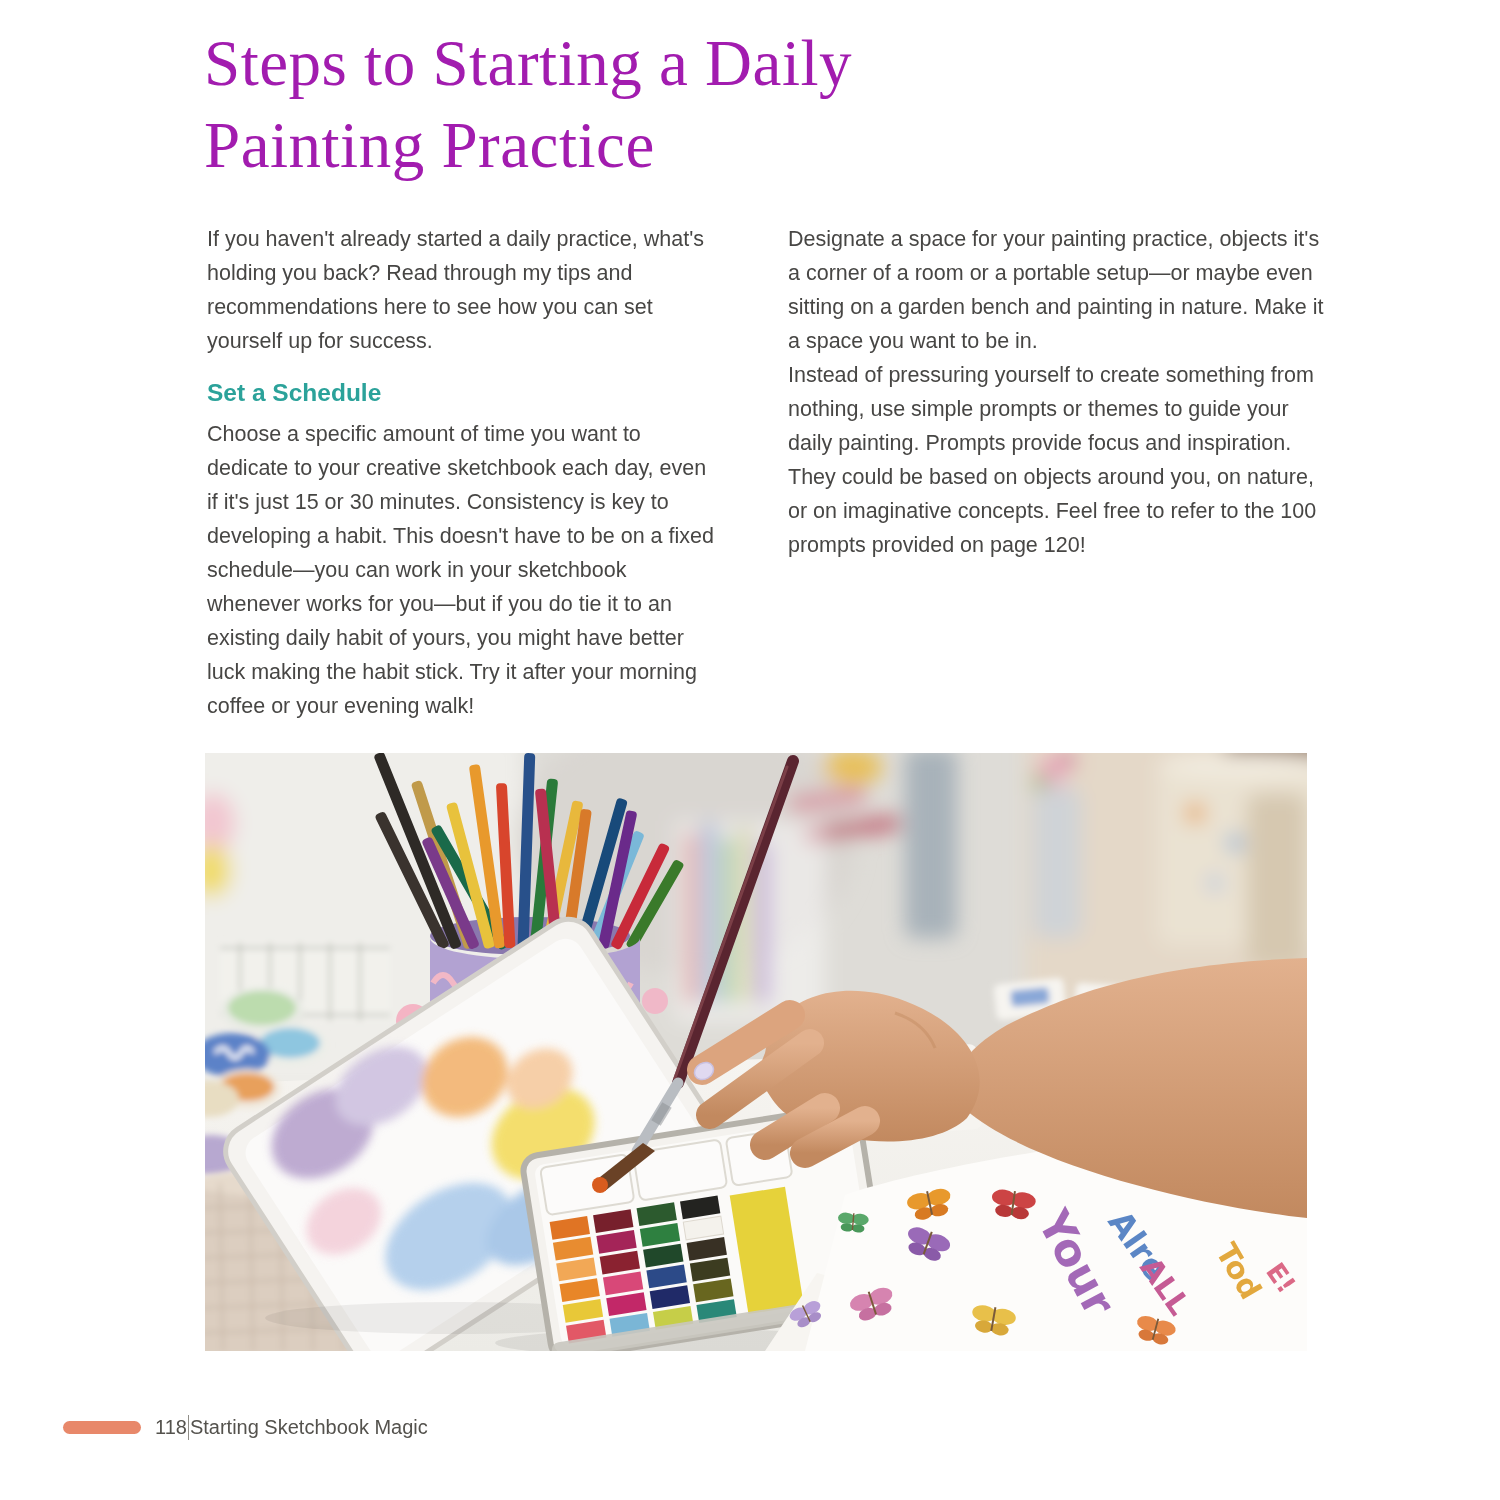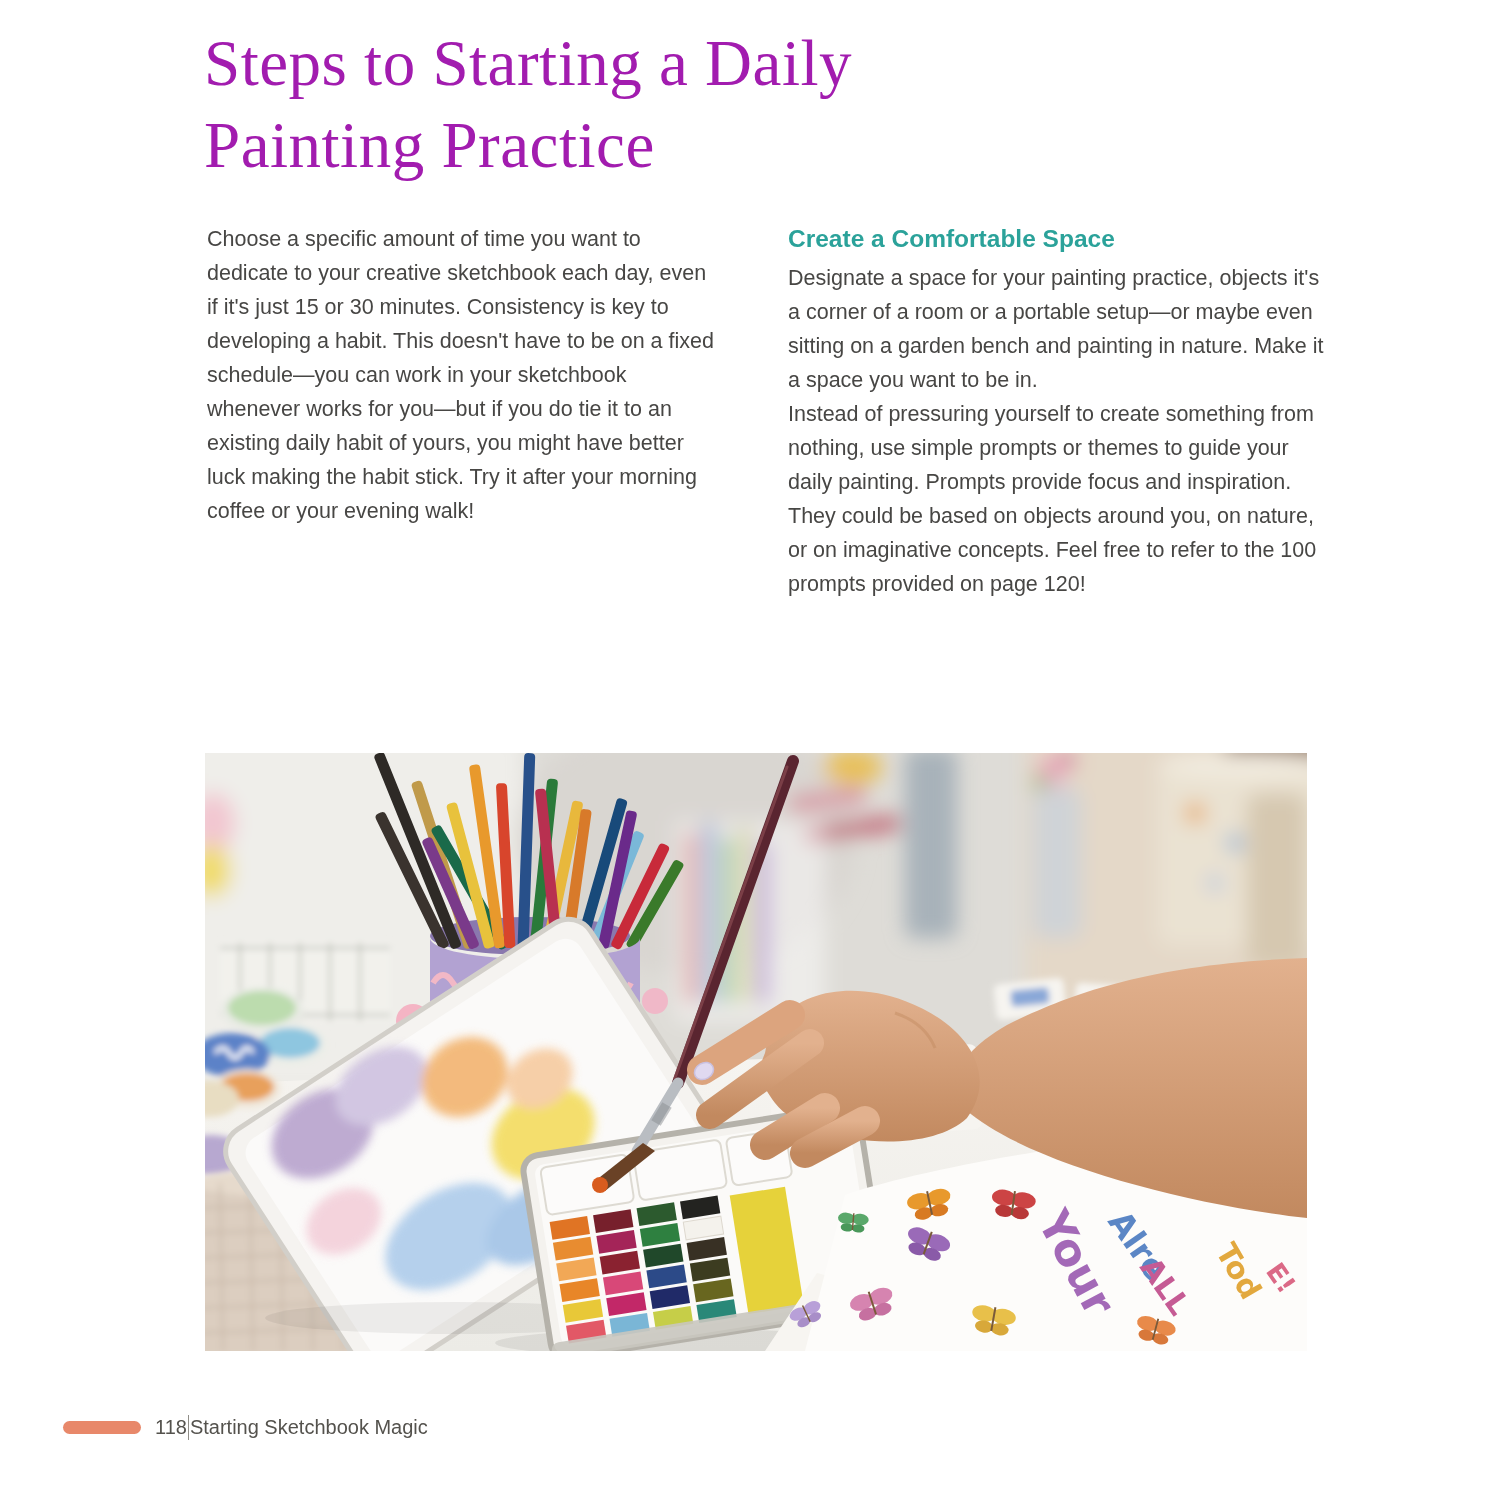--- a/index.html
+++ b/index.html
@@ -38,25 +38,26 @@
 <body>
 
 <div class="page">
 
   <div class="title">
     <div>Steps to Starting a Daily</div>
     <div>Painting Practice</div>
   </div>
 
   <div class="col col-left">
+    <p>If you haven't already started a daily practice, what's holding you back? Read through my tips and recommendations here to see how you can set yourself up for success.</p>
+    <div class="section-heading">Set a Schedule</div>
     <p>Choose a specific amount of time you want to dedicate to your creative sketchbook each day, even if it's just 15 or 30 minutes. Consistency is key to developing a habit. This doesn't have to be on a fixed schedule—you can work in your sketchbook whenever works for you—but if you do tie it to an existing daily habit of yours, you might have better luck making the habit stick. Try it after your morning coffee or your evening walk!</p>
   </div>
 
   <div class="col col-right">
-    <div class="section-heading first">Create a Comfortable Space</div>
     <p>Designate a space for your painting practice, objects it's a corner of a room or a portable setup—or maybe even sitting on a garden bench and painting in nature. Make it a space you want to be in.</p>
     <p>Instead of pressuring yourself to create something from nothing, use simple prompts or themes to guide your daily painting. Prompts provide focus and inspiration. They could be based on objects around you, on nature, or on imaginative concepts. Feel free to refer to the 100 prompts provided on page 120!</p>
   </div>
 
   <div class="photo-wrap">
     <svg width="1102" height="598" viewBox="0 0 1102 598" xmlns="http://www.w3.org/2000/svg">
       <defs>
         <filter id="b10" x="-30%" y="-30%" width="160%" height="160%">
             <feGaussianBlur stdDeviation="10"></feGaussianBlur>
           </filter>

